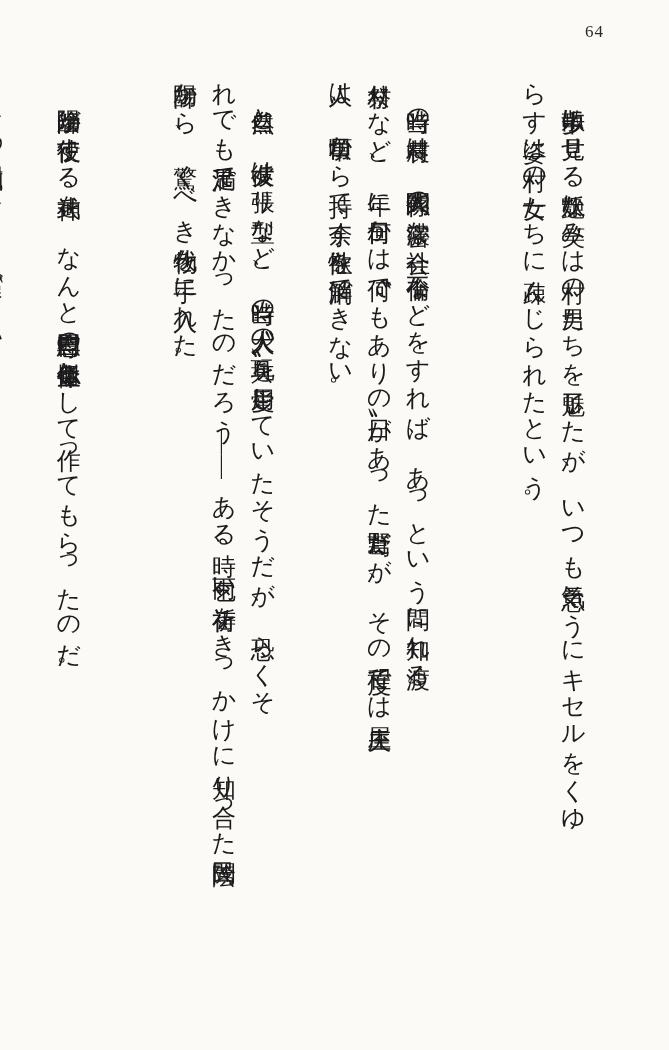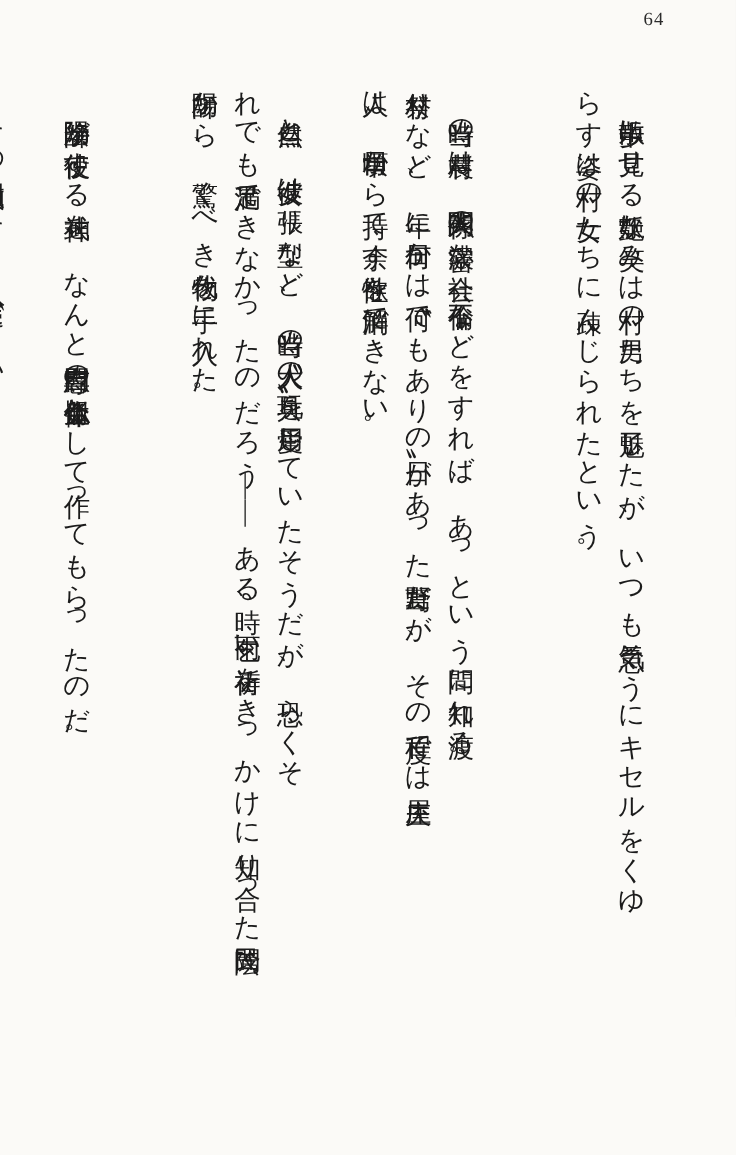--- a/index.html
+++ b/index.html
@@ -11,21 +11,21 @@
     position: relative;
     width: 669px;
     height: 1050px;
     margin: 0 auto;
     background: #fbfaf7;
     overflow: hidden;
     font-family: "Liberation Serif", "DejaVu Serif", serif;
   }
   .page-number {
     position: absolute;
-    top: 8px;
+    top: 22px;
     left: 585px;
     font-size: 17px;
     letter-spacing: 1px;
     color: #2b2b2b;
     text-align: center;
   }
   .text-block {
     position: absolute;
     top: 66px;
     right: 38px;

